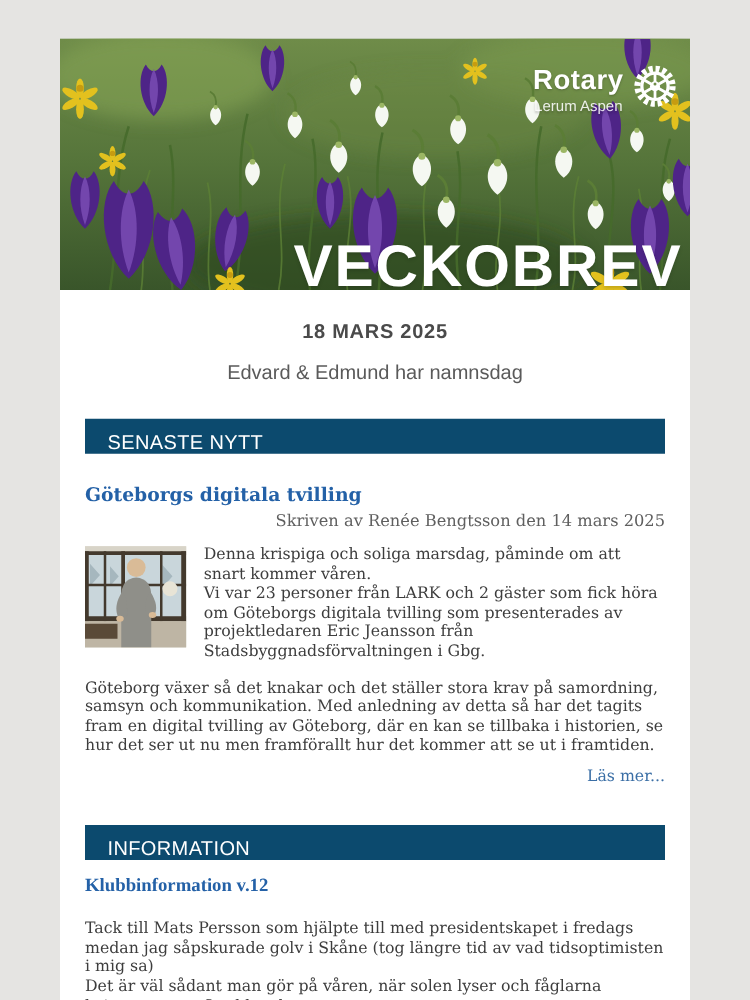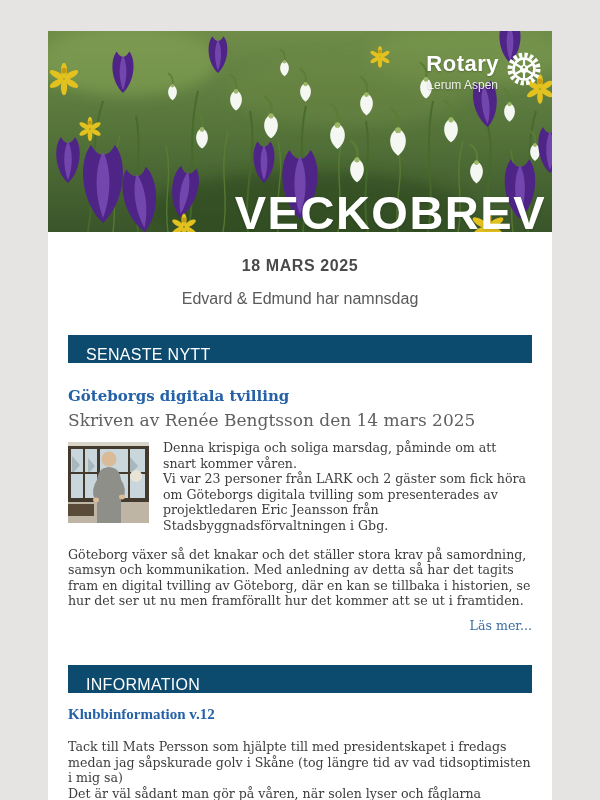--- a/index.html
+++ b/index.html
@@ -27,21 +27,21 @@
 
   
   .content{padding:25px 20px 40px;}
   .date{ text-align:center;font-size:16px;font-weight:bold;color:#4a4a4a;letter-spacing:.6px;}
   .nameday{text-align:center;font-size:16px;color:#5a5a5a;margin-top:15px;}
 
   .banner{background:#0c4a6e;color:#fff;font-weight:normal;font-size:16px;
     letter-spacing:.3px;height:28px;line-height:40px;padding-left:18px;margin-top:27px;}
   .article-title{font-family:"DejaVu Serif", serif;color:#2461a7;font-weight:bold;
     font-size:15px;margin-top:24px;cursor:pointer;}
-  .byline{font-family:"DejaVu Serif", serif;color:#5f5f5f;font-size:17px;margin-top:5px;}
+  .byline{font-family:"DejaVu Serif", serif;color:#5f5f5f;font-size:13px;margin-top:5px;text-align:right;}
 
   .article-body{font-family:"DejaVu Serif", serif;color:#3d3d3d;font-size:12.6px;
     line-height:1.24;margin-top:10px;}
   .article-body p{margin:0;}
   .photo{float:left;width:81px;height:81px;margin:2px 14px 4px 0;background:#d6d2c6;}
   .photo svg{display:block;}
   .para-gap{margin-top:13px !important;}
   .clear{clear:both;}
   .read-more{text-align:right;font-family:"DejaVu Serif", serif;color:#3a6ea5;
     font-size:12.6px;margin-top:9px;cursor:pointer;}

